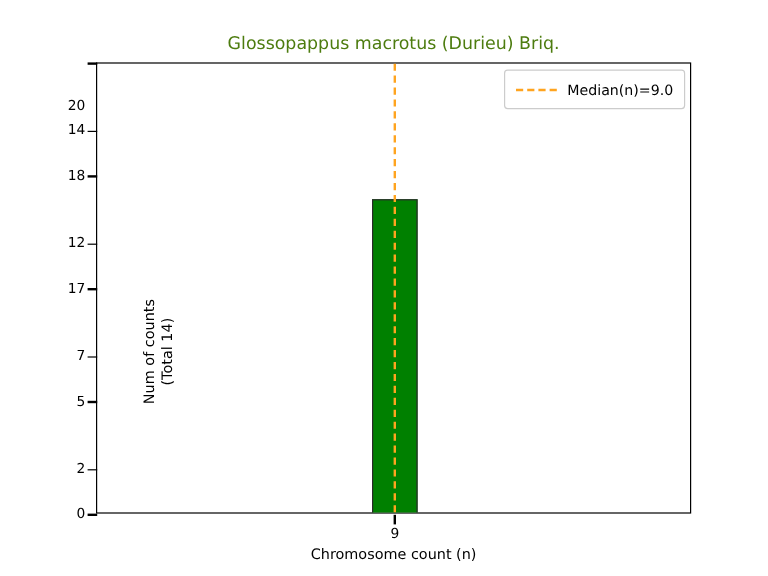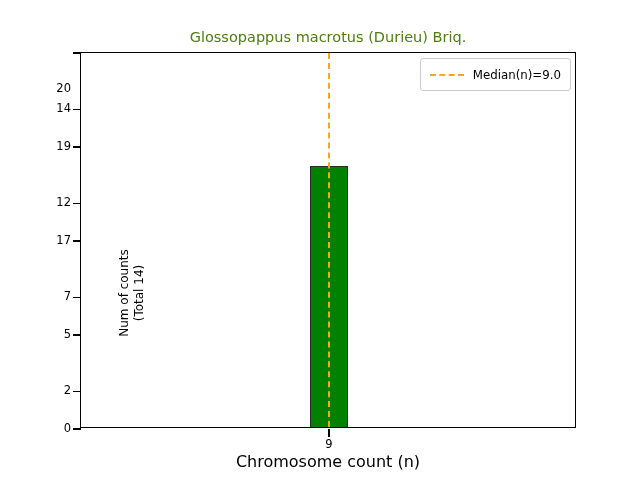--- a/index.html
+++ b/index.html
@@ -96,21 +96,21 @@
     text-align: center;
     white-space: nowrap;
     width: 60px;
   }
   #x-axis-label {
     position: absolute;
     left: 80px;
     top: 455px;
     width: 496px;
     text-align: center;
-    font-size: 16px;
+    font-size: 12px;
     line-height: 14px;
     white-space: nowrap;
   }
 
   
   .bar {
     position: absolute;
     box-sizing: border-box;
     border: 1.3px solid #2b2b2b;
   }
@@ -196,21 +196,21 @@
       <div class="y-tick-label" style="right: auto; left: -44px; width: 34px; top: 332.4px;">2</div>
       <div class="y-tick" style="top: 281.4px;"></div>
       <div class="y-tick-label" style="right: auto; left: -44px; width: 34px; top: 276px;">5</div>
       <div class="y-tick" style="top: 243.8px;"></div>
       <div class="y-tick-label" style="right: auto; left: -44px; width: 34px; top: 238.4px;">7</div>
       <div class="y-tick" style="top: 187.4px;"></div>
       <div class="y-tick-label" style="right: auto; left: -44px; width: 34px; top: 182px;">17</div>
       <div class="y-tick" style="top: 149.8px;"></div>
       <div class="y-tick-label" style="right: auto; left: -44px; width: 34px; top: 144.4px;">12</div>
       <div class="y-tick" style="top: 93.4px;"></div>
-      <div class="y-tick-label" style="right: auto; left: -44px; width: 34px; top: 88px;">19</div>
+      <div class="y-tick-label" style="right: auto; left: -44px; width: 34px; top: 88px;">18</div>
       <div class="y-tick" style="top: 55.8px;"></div>
       <div class="y-tick-label" style="right: auto; left: -44px; width: 34px; top: 50.4px;">14</div>
       <div class="y-tick" style="top: -0.6px;"></div>
       <div class="y-tick-label" style="right: auto; left: -44px; width: 34px; top: -6px; margin-top: 36px;">20</div>
       <div class="x-tick" style="left: 247.4px; top: 376px;"></div>
       <div class="x-tick-label" style="left: 218px; top: 386px;">9</div>
     </div>
 
   <div id="x-axis-label">Chromosome count (n)</div>
 

